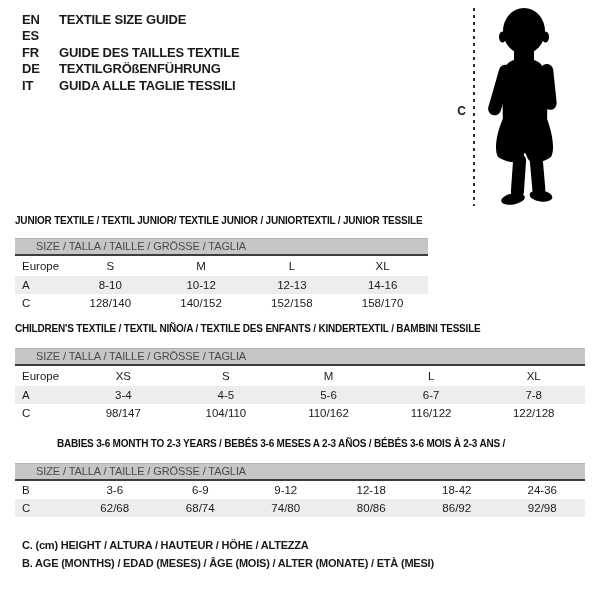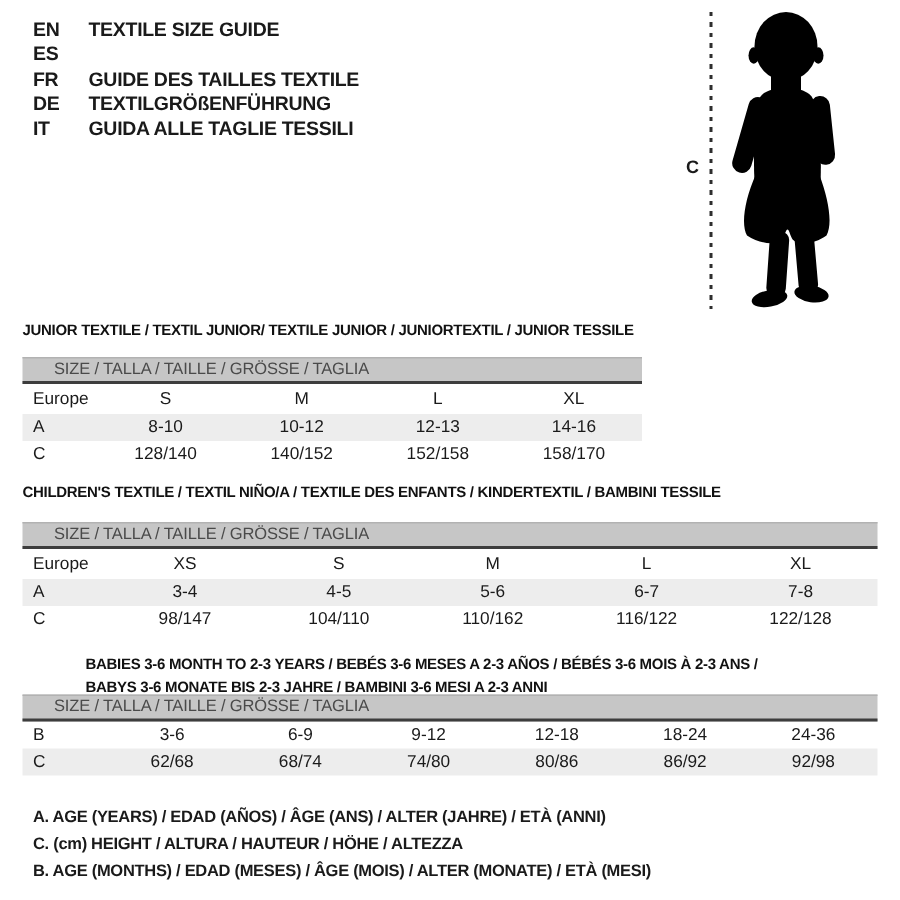--- a/index.html
+++ b/index.html
@@ -150,43 +150,41 @@
         <div class="t-cell">98/147</div>
         <div class="t-cell">104/110</div>
         <div class="t-cell">110/162</div>
         <div class="t-cell">116/122</div>
         <div class="t-cell">122/128</div>
       </div>
     </div>
 
   <div class="section-title s3-title">
       <div>BABIES 3-6 MONTH TO 2-3 YEARS / BEBÉS 3-6 MESES A 2-3 AÑOS / BÉBÉS 3-6 MOIS À 2-3 ANS /</div>
-      <div>BABYS 3-6 MONATE BIS 2-3 JAHRE / BAMBINI 3-6 MESI A 2-3 ANNI</div>
     </div>
   <div class="size-table s3-table">
       <div class="size-bar">SIZE / TALLA / TAILLE / GRÖSSE / TAGLIA</div>
       <div class="t-row data-row" style="grid-template-columns: 57px repeat(6, 1fr);">
         <div class="t-label">B</div>
         <div class="t-cell">3-6</div>
         <div class="t-cell">6-9</div>
         <div class="t-cell">9-12</div>
         <div class="t-cell">12-18</div>
-        <div class="t-cell">18-24</div>
+        <div class="t-cell">18-42</div>
         <div class="t-cell">24-36</div>
       </div>
       <div class="t-row data-row shaded" style="grid-template-columns: 57px repeat(6, 1fr);">
         <div class="t-label">C</div>
         <div class="t-cell">62/68</div>
         <div class="t-cell">68/74</div>
         <div class="t-cell">74/80</div>
         <div class="t-cell">80/86</div>
         <div class="t-cell">86/92</div>
         <div class="t-cell">92/98</div>
       </div>
     </div>
 
   <div class="legend-block">
-      <div class="legend-row">A. AGE (YEARS) / EDAD (AÑOS) / ÂGE (ANS) / ALTER (JAHRE) / ETÀ (ANNI)</div>
       <div class="legend-row">C. (cm) HEIGHT / ALTURA / HAUTEUR / HÖHE / ALTEZZA</div>
       <div class="legend-row">B. AGE (MONTHS) / EDAD (MESES) / ÂGE (MOIS) / ALTER (MONATE) / ETÀ (MESI)</div>
     </div>
 
 </div>
 
 </body></html>

